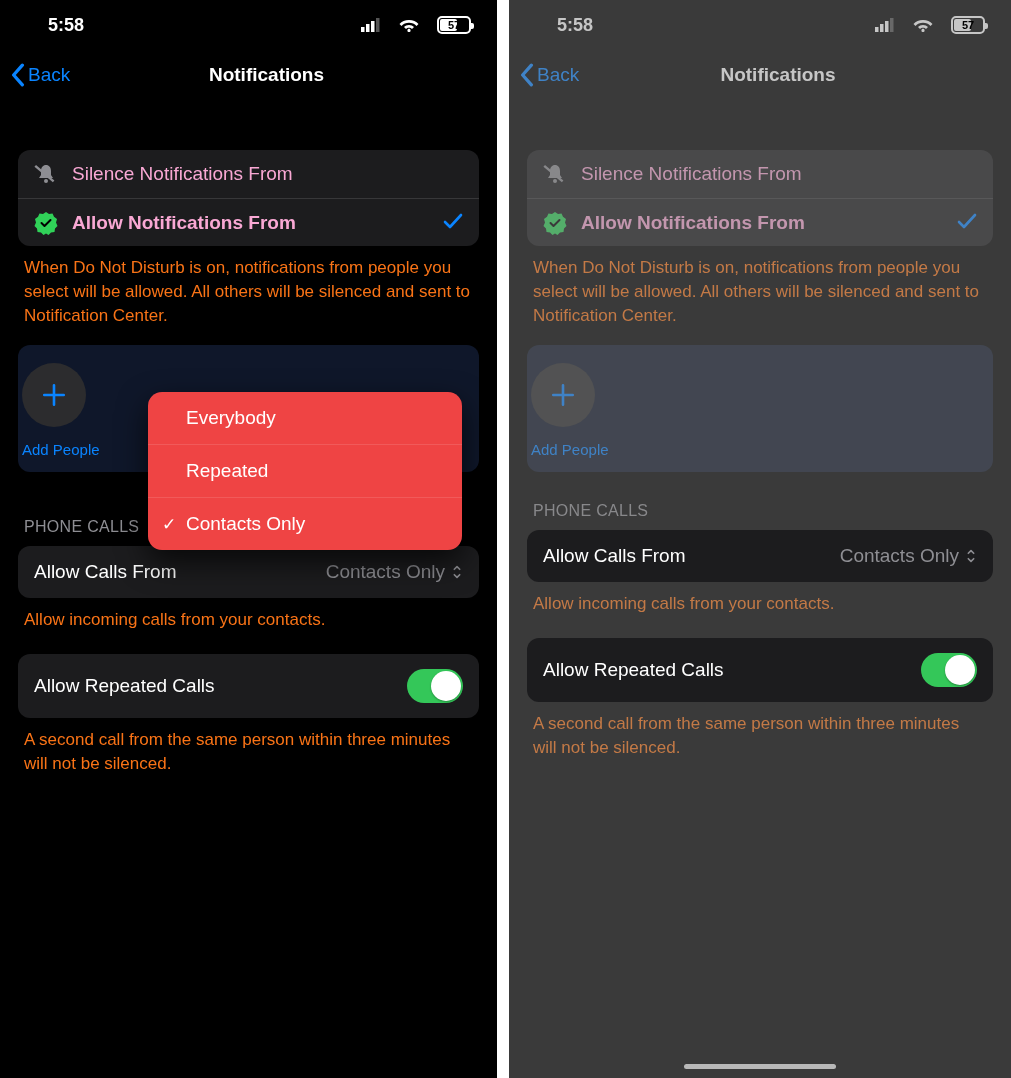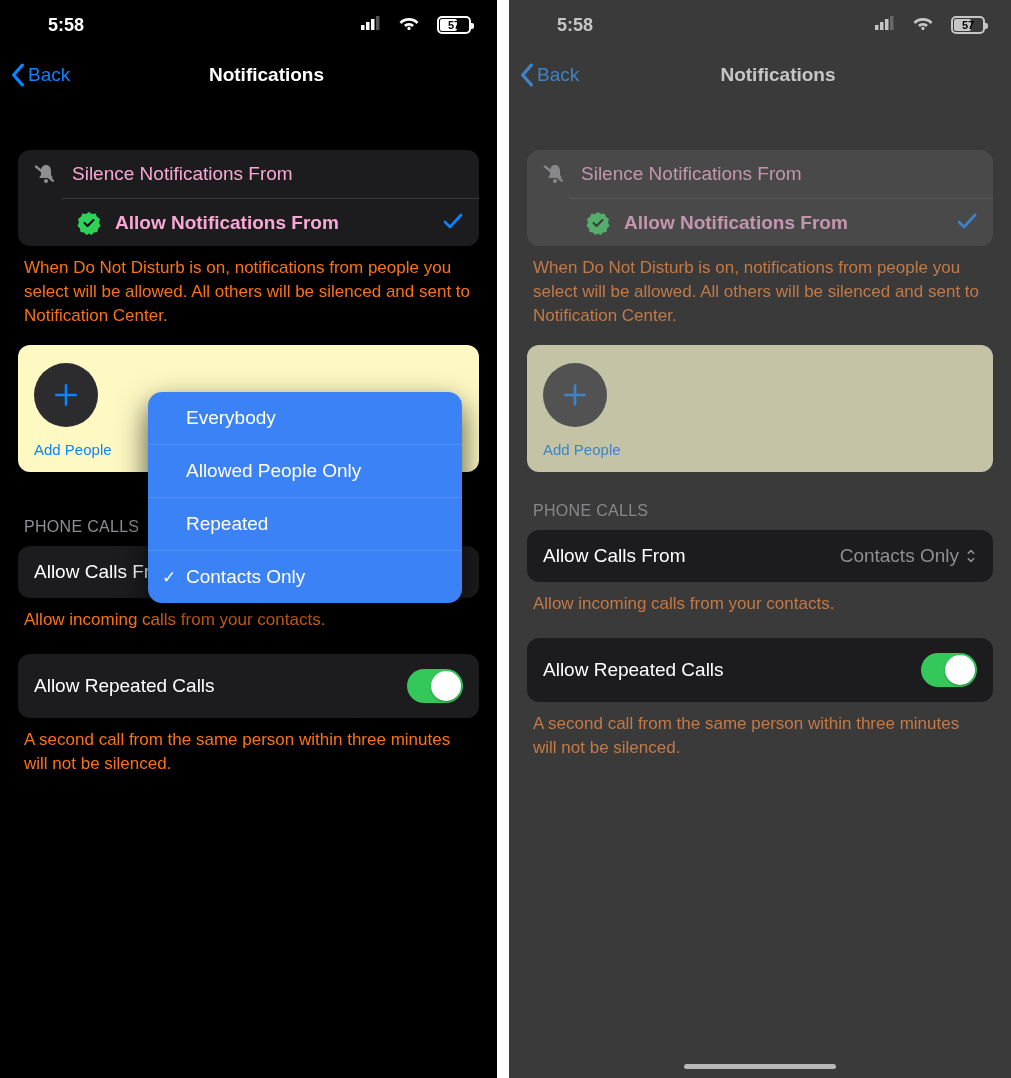--- a/index.html
+++ b/index.html
@@ -4,53 +4,53 @@
 <style>
   * { box-sizing: border-box; margin: 0; padding: 0; font-family: -apple-system, "SF Pro Text", "Helvetica Neue", Arial, sans-serif; }
   body { background: #fff; width: 1011px; height: 1078px; display: flex; overflow: hidden; }
   .phone { position: relative; width: 497px; height: 1078px; background: #000; color: #fff; }
   .phone.right { width: 514px; border-left: 12px solid #fff; }
   .phone.right::after { content:""; position:absolute; inset:0; background: rgba(128,128,128,0.45); pointer-events:none; }
   .phone.right .cell.spotlight { position: relative; z-index: 2; }
 
   
   .status-bar { height: 50px; display: flex; align-items: center; justify-content: space-between; padding: 0 26px 0 48px; font-size: 18px; font-weight: 600; }
-  .status-icons { display: flex; align-items: flex-start; gap: 18px; }
+  .status-icons { display: flex; align-items: center; gap: 18px; }
   .status-icons svg { display:block; }
   .battery { display:flex; align-items:center; border:2px solid #fff; border-radius:5px; width:34px; height:18px; position:relative; padding:1px; font-size:11px; font-weight:700; justify-content:center; color:#000; }
   .battery::after { content:""; position:absolute; right:-5px; top:5px; width:3px; height:6px; background:#fff; border-radius:0 2px 2px 0; }
   .battery-fill { position:absolute; left:1px; top:1px; bottom:1px; background:#fff; border-radius:2px; }
   .battery span { position: relative; z-index:1; }
 
   
   .nav-bar { height: 50px; display:flex; align-items:center; position:relative; padding: 0 10px; }
   .back-btn { display:flex; align-items:center; color:#0a84ff; font-size:19px; gap:2px; }
   .back-btn svg { width:16px; height:24px; }
   .nav-title { position:absolute; left:0; right:0; text-align:center; font-size:19px; font-weight:600; pointer-events:none;margin-left:36px; }
 
   
   .content { padding: 0 18px; }
   .group { background:#1c1c1e; border-radius:12px; overflow:hidden; margin-top: 50px; }
   .phone.right .group { background:#1c1c1e; }
   .row { display:flex; align-items:center; min-height:48px; padding: 10px 16px; gap:14px; }
-  .row + .row { border-top:1px solid rgba(255,255,255,0.12);margin-left:43px; }
+  .row + .row { border-top:1px solid rgba(255,255,255,0.12); }
   .row .icon { width:24px; height:24px; flex-shrink:0; display:flex; align-items:center; justify-content:center; }
   .row-label { font-size:19px; color:#f9a8d4; }
   .row-label.bold { font-weight:600; }
   .check { margin-left:auto; color:#0a84ff; }
   .footer-text { font-size:17px; color:#f97316; padding: 10px 6px 0 6px; line-height:1.4; }
 
   
-  .people-card { background:#fef9c3; border-radius:12px; margin-top:18px; padding:18px 16px 14px 16px; position:relative; }
+  .people-card { background:#0f172a; border-radius:12px; margin-top:18px; padding:18px 16px 14px 4px; position:relative; }
   .add-circle { width:64px; height:64px; border-radius:50%; background:#2c2c2e; display:flex; align-items:center; justify-content:center; }
   .add-circle svg { width:26px; height:26px; }
   .add-label { color:#0a84ff; font-size:15px; margin-top:14px; }
 
   
-  .popover { position:absolute; top:392px; left:148px; width:314px; background:#3b82f6; border-radius:14px; box-shadow:0 12px 30px rgba(0,0,0,0.7); z-index:5; overflow:hidden; }
+  .popover { position:absolute; top:392px; left:148px; width:314px; background:#ef4444; border-radius:14px; box-shadow:0 12px 30px rgba(0,0,0,0.7); z-index:5; overflow:hidden; }
   .popover .prow { display:flex; align-items:center; padding:15px 20px; font-size:19px; color:#fff; }
   .popover .prow + .prow { border-top:1px solid rgba(255,255,255,0.12); }
   .popover .tick { width:22px; margin-left:-10px; margin-right:6px; color:#fff; font-size:17px; display:inline-flex; justify-content:center; }
 
   
   .section-header { font-size:16px; color:#8e8e93; margin-top:46px; padding-left:6px; letter-spacing:0.3px; }
 
   
   .cell { background:#1c1c1e; border-radius:12px; margin-top:10px; display:flex; align-items:center; justify-content:space-between; padding:15px 16px; }
   .cell-label { font-size:19px; color:#fff; }
@@ -155,24 +155,20 @@
     <div class="footer-text">A second call from the same person within three minutes will not be silenced.</div>
   </div>
 
   <div class="popover">
     <div class="prow">
         <span class="tick"></span>
         <span>Everybody</span>
       </div>
     <div class="prow">
         <span class="tick"></span>
-        <span>Allowed People Only</span>
-      </div>
-    <div class="prow">
-        <span class="tick"></span>
         <span>Repeated</span>
       </div>
     <div class="prow">
         <span class="tick">✓</span>
         <span>Contacts Only</span>
       </div>
   </div>
 </div>
 
 <div class="phone right">

